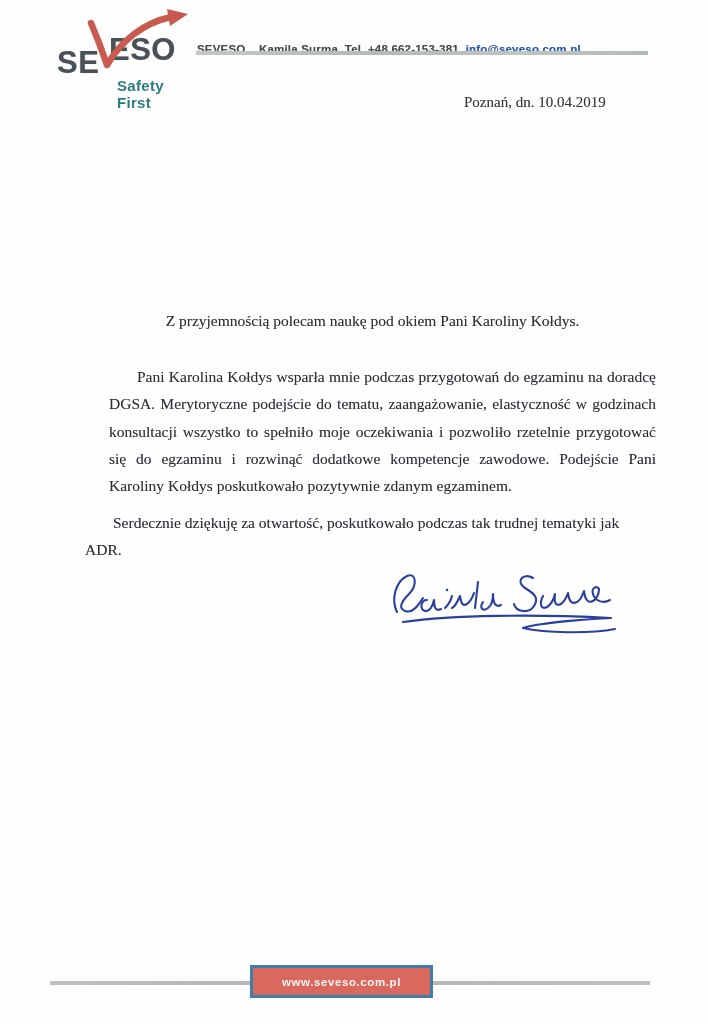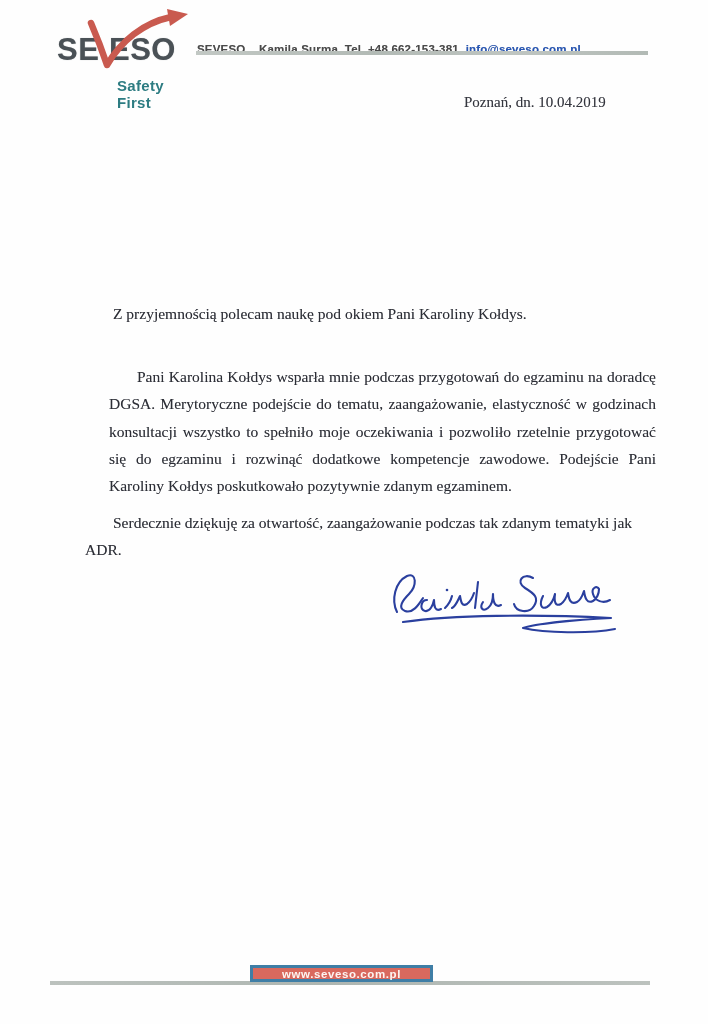--- a/index.html
+++ b/index.html
@@ -14,21 +14,21 @@
 
   
   .logo{position:absolute;left:55px;top:10px;width:140px;height:64px;}
   .logo-word{
     position:absolute;top:24px;
     font-family:"Liberation Sans",sans-serif;
     font-size:31px;line-height:1;font-weight:600;
     color:#4a5156;letter-spacing:0.5px;
     text-shadow:0 0 1px rgba(74,81,86,0.4);
   }
-  .logo-se{left:2px;}
+  .logo-se{left:2px;margin-top:13px;}
   .logo-eso{left:54px;}
   .logo-tagline{
     position:absolute;left:62px;top:47px;
     font-family:"Liberation Sans",sans-serif;
     font-size:15px;font-weight:600;color:#2d7c82;letter-spacing:0.3px;margin-top:20px;
   }
   .swoosh{position:absolute;left:28px;top:-3px;width:115px;height:68px;z-index:2;}
 
   .contact{
     position:absolute;left:197px;top:33px;
@@ -53,34 +53,34 @@
     position:absolute;left:85px;top:220px;width:547px;
     text-align:center;font-size:15px;letter-spacing:1px;color:#3c414a;
     text-shadow:0 0 0.6px rgba(50,50,60,0.35);
   }
   .para{
     position:absolute;left:85px;width:547px;margin:0;
     font-size:15.5px;line-height:27.3px;color:#2c2e36;
     text-indent:28px;
     text-shadow:0 0 0.6px rgba(44,46,54,0.35);
   }
-  .para-1{top:300px;}
+  .para-1{top:307px;text-align:center;}
   .para-2{top:363px;text-align:justify;margin-left:24px;}
   .para-3{top:509px;}
 
   
   .signature{position:absolute;left:383px;top:560px;width:245px;height:80px;}
 
   
   .rule-footer{
     position:absolute;left:50px;top:981px;width:600px;height:4px;
     background:linear-gradient(90deg,#bcc2be,#aeb6b1 45%,#bcc2be);
   }
   .site-box{
-    position:absolute;left:250px;top:965px;width:183px;height:17px;
+    position:absolute;left:250px;top:965px;width:183px;height:33px;
     box-sizing:border-box;border:3px solid #3f7ea6;background:#d9695e;
     display:flex;align-items:center;justify-content:center;
     cursor:pointer;
   }
   .site-box span{
     font-family:"Liberation Sans",sans-serif;
     font-size:11.5px;font-weight:bold;color:#fdf5f2;letter-spacing:0.6px;
   }
 </style>
 </head>
@@ -101,21 +101,21 @@
   <div class="contact">
     <span>SEVESO _ Kamila Surma, Tel. +48 662-153-381, </span><a>info@seveso.com.pl</a>
   </div>
   <div class="rule-header"></div>
 
   <div class="dateline">Poznań, dn. 10.04.2019</div>
 
 
   <p class="para para-1">Z przyjemnością polecam naukę pod okiem Pani Karoliny Kołdys.</p>
   <p class="para para-2">Pani Karolina Kołdys wsparła mnie podczas przygotowań do egzaminu na doradcę DGSA. Merytoryczne podejście do tematu, zaangażowanie, elastyczność w godzinach konsultacji wszystko to spełniło moje oczekiwania i pozwoliło rzetelnie przygotować się do egzaminu i rozwinąć dodatkowe kompetencje zawodowe. Podejście Pani Karoliny Kołdys poskutkowało pozytywnie zdanym egzaminem.</p>
-  <p class="para para-3">Serdecznie dziękuję za otwartość, zaangażowanie podczas tak zdanym tematyki jak ADR.</p>
+  <p class="para para-3">Serdecznie dziękuję za otwartość, poskutkowało podczas tak trudnej tematyki jak ADR.</p>
 
   <svg class="signature" viewBox="0 0 245 80" aria-label="Kamila Surma">
     <g fill="none" stroke="#2a3f9e" stroke-width="2.1" stroke-linecap="round" stroke-linejoin="round">
 
       <path d="M14 52 C8 40 12 22 24 16 C34 12 34 26 26 34 C20 40 14 48 22 51 C30 54 36 44 40 38"></path>
       <path d="M44 40 C38 40 36 50 42 51 C47 52 50 45 51 40 C51 46 52 52 58 49"></path>
       <path d="M62 48 C66 44 68 40 69 36"></path>
       <path d="M69 48 C73 46 75 40 77 36 C78 42 79 47 84 44 C88 41 90 36 91 33"></path>
       <path d="M95 22 L92 48"></path>
       <path d="M100 42 C96 48 100 52 105 48 C109 45 110 38 110 34 C110 42 112 48 118 45"></path>

